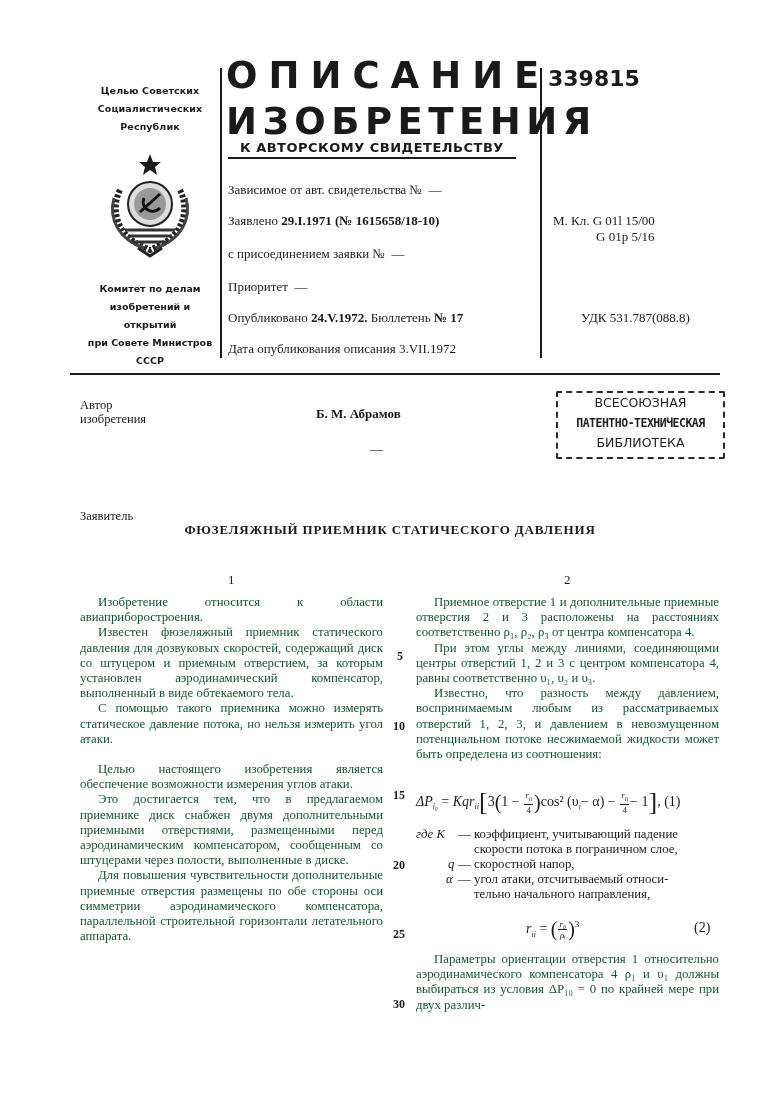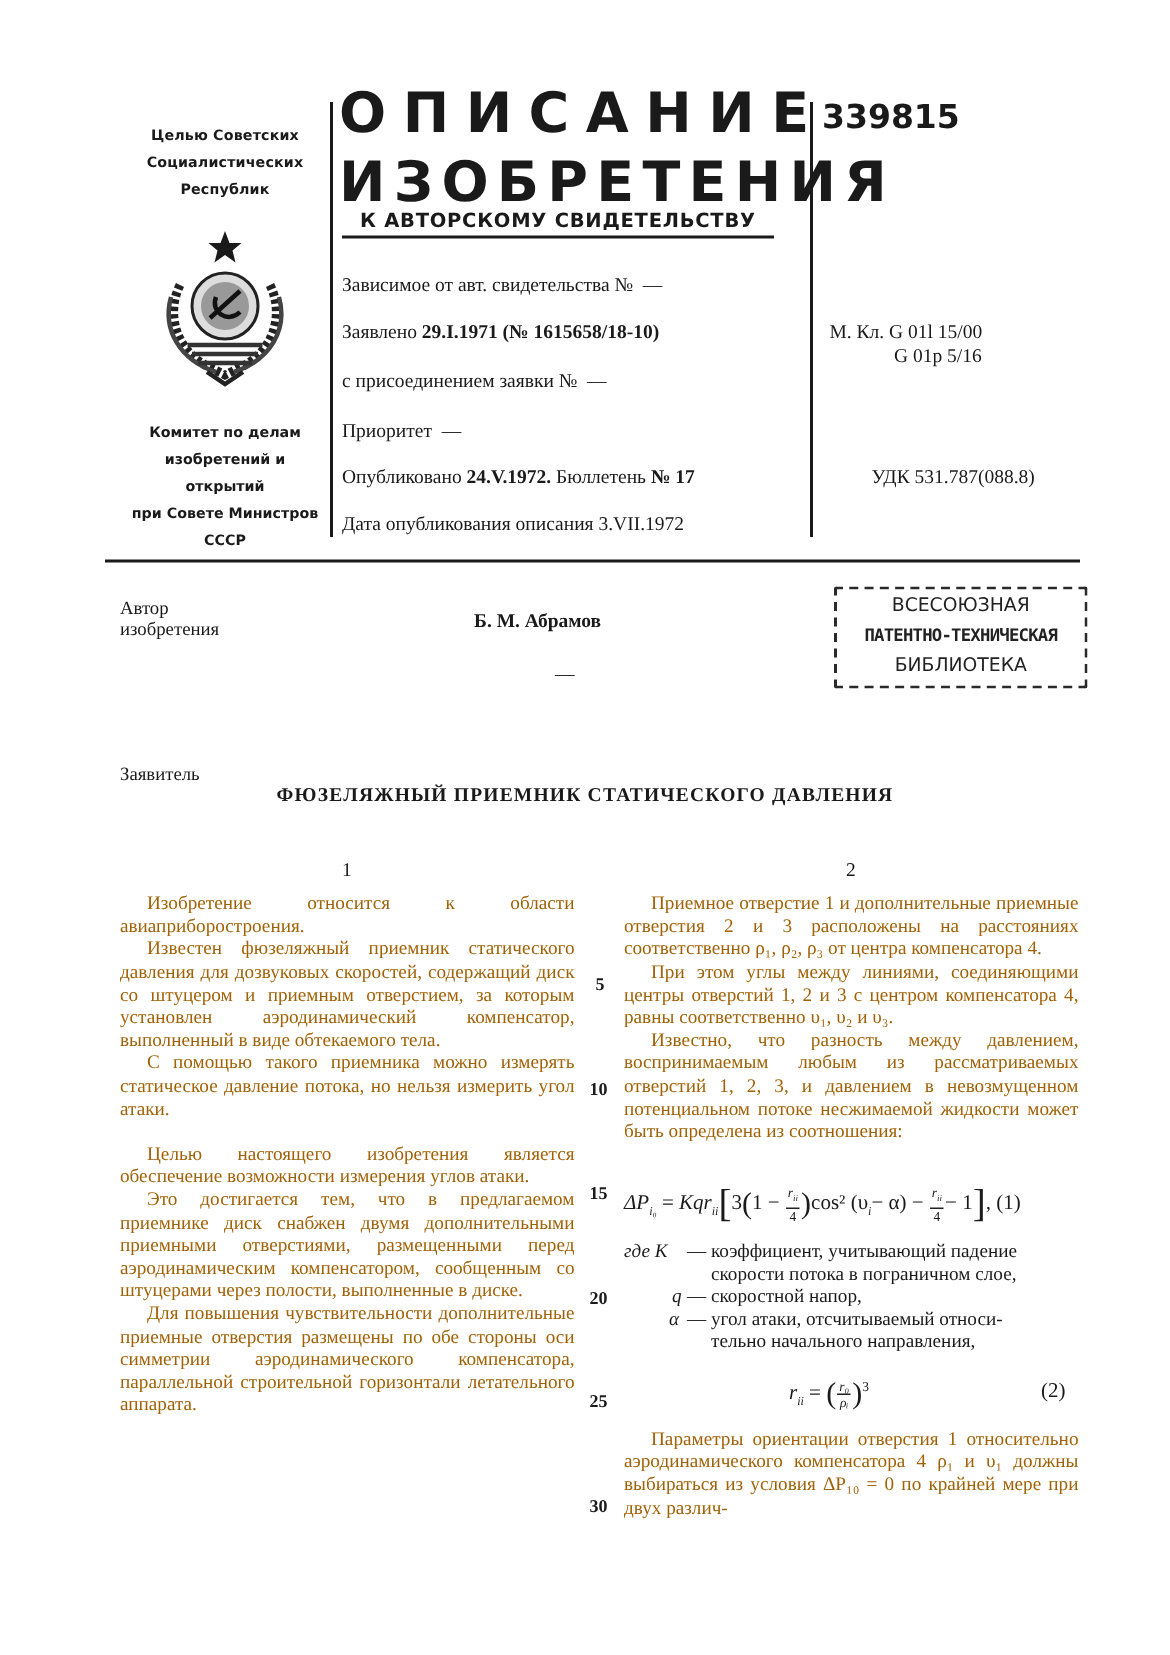--- a/index.html
+++ b/index.html
@@ -27,21 +27,21 @@
     .hrule { left: 70px; top: 373px; width: 650px; height: 2px; background: #1a1a1a; }
     .author-lbl { left: 80px; top: 398px; font-size: 12.5px; line-height: 14px; }
     .applicant-lbl { left: 80px; top: 461px; font-size: 12.5px; margin-top: 48px; }
     .author-name { left: 316px; top: 406px; font-size: 13px; font-weight: bold; }
     .applicant-val { left: 370px; top: 441px; font-size: 13px; }
     .stamp { left: 556px; top: 391px; width: 165px; height: 64px; border: 2px dashed #2a2a2a; border-radius: 2px;
       font-family: "DejaVu Sans", sans-serif; text-align: center; font-size: 12.5px; line-height: 20px; color: #222; }
     .stamp .mid { font-family: "DejaVu Sans Mono", monospace; font-size: 11.5px; letter-spacing: -0.5px; font-weight: bold; }
     .doc-title { left: 0; width: 780px; top: 522px; text-align: center; font-weight: bold; font-size: 13px; letter-spacing: 0.8px; }
     .colnum { font-size: 13px; }
-    .col { font-size: 12.8px; line-height: 15.2px; text-align: justify; color: #a16207; }
+    .col { font-size: 12.8px; line-height: 15.2px; text-align: justify; color: #14532d; }
     .col p { margin: 0; text-indent: 18px; }
     .col p.gap { margin-top: 15px; }
     .linenum { font-size: 12px; font-weight: bold; }
     .formula { font-size: 14px; font-style: normal; white-space: nowrap; }
     .formula i { font-style: italic; }
     .frac { display: inline-block; vertical-align: middle; text-align: center; font-size: 9px; line-height: 10px; margin: 0 1px; }
     .frac span { display: block; }
     .frac .num { border-bottom: 1px solid #222; padding: 0 1px; font-style: italic; }
     .big { font-size: 26px; vertical-align: middle; line-height: 20px; }
     .med { font-size: 20px; vertical-align: middle; }

